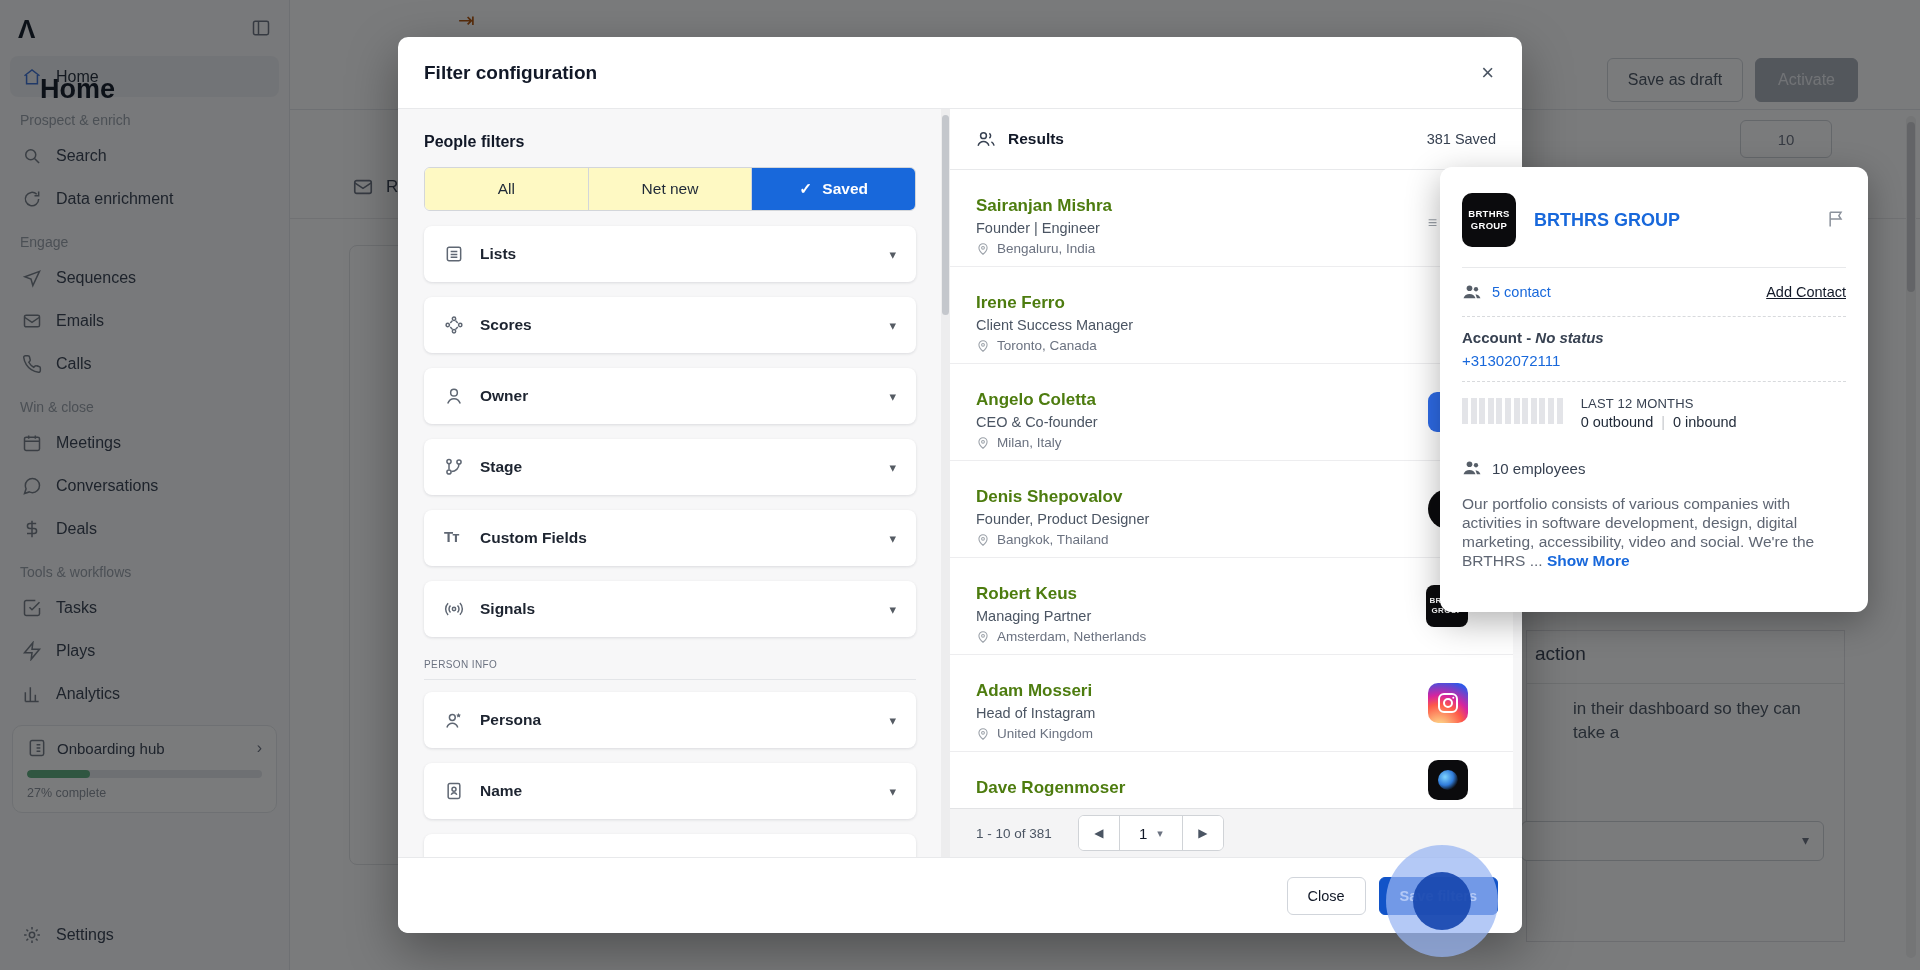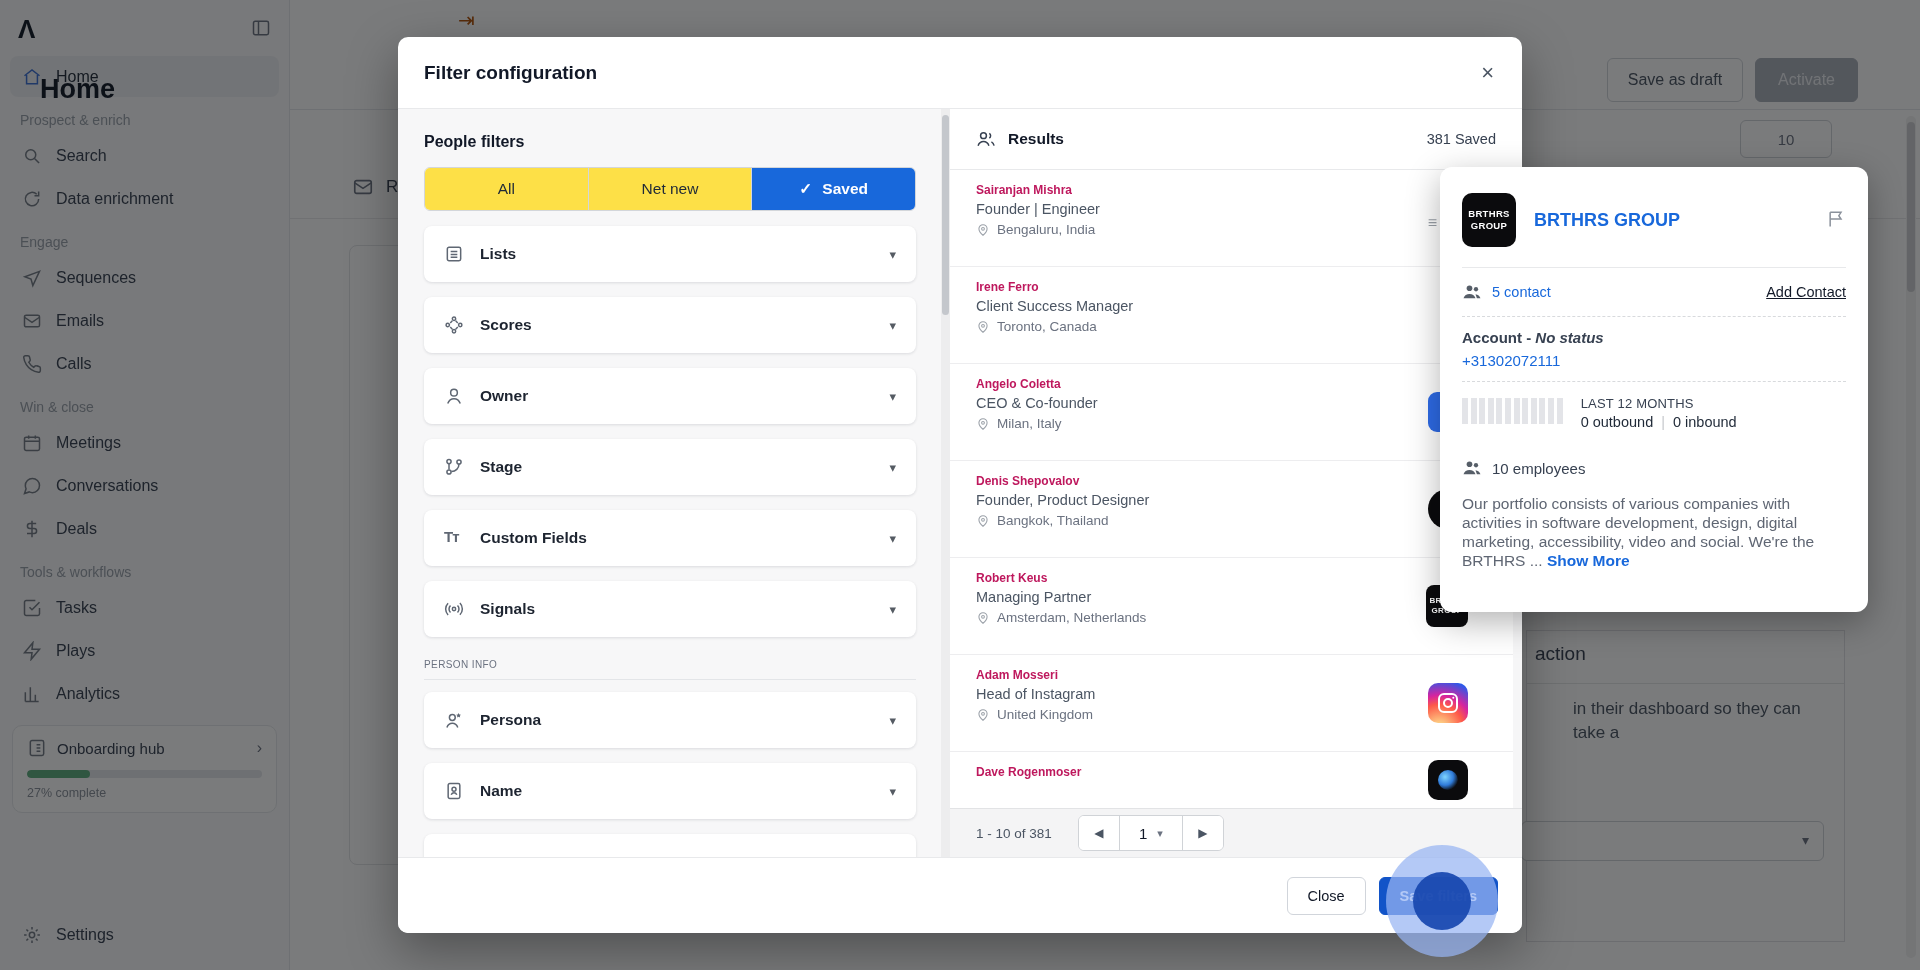--- a/index.html
+++ b/index.html
@@ -65,21 +65,21 @@
     padding:0 28px 0 26px; border-bottom:1px solid #e8e9eb; }
   .modal-title { font-size:19px; font-weight:700; color:#111827; }
   .modal-close { font-size:22px; color:#4b5563; background:none; border:none; cursor:pointer; line-height:1; }
   .modal-body { flex:1; display:flex; min-height:0; position:relative; }
 
   
   .filters-panel { width:552px; flex:0 0 552px; background:#f7f7f8; position:relative; padding:24px 34px 0 26px; overflow:hidden; }
   .filters-heading { font-size:16px; font-weight:700; color:#111827; margin-bottom:16px; }
   .segmented { display:flex; height:44px; background:#fff; border:1px solid #d3d6da; border-radius:6px; overflow:hidden; }
   .segment { flex:1; display:flex; align-items:center; justify-content:center; gap:10px; font-size:15.5px; color:#1f2937;
-    border-right:1px solid #d3d6da; cursor:pointer; background:#fde047; }
+    border-right:1px solid #d3d6da; cursor:pointer; background:#fef9c3; }
   .segment:last-child { border-right:none; }
   .segment.selected { background:#1868db; color:#fff; font-weight:700; }
   .filter-card { margin-top:15px; height:56px; background:#fff; border-radius:8px; box-shadow:0 1px 3px rgba(16,24,40,.12);
     display:flex; align-items:center; padding:0 20px; cursor:pointer; }
   .ficon { width:20px; height:20px; color:#5f6773; flex:0 0 20px; }
   .ficon svg { width:20px; height:20px; display:block; }
   .ficon.txt { font-size:15px; font-weight:700; color:#5f6773; width:22px; letter-spacing:-1px; }
   .filter-label { margin-left:16px; font-size:15.5px; font-weight:600; color:#1d2430; }
   .filter-chev { margin-left:auto; color:#555b63; font-size:13px; }
   .section-label { margin-top:20px; padding-bottom:9px; font-size:10px; letter-spacing:.4px; color:#6b7280;
@@ -89,21 +89,21 @@
 
   
   .results-panel { flex:1; background:#fff; position:relative; display:flex; flex-direction:column; min-width:0; }
   .results-header { height:61px; flex:0 0 61px; display:flex; align-items:center; justify-content:space-between;
     padding:0 26px; border-bottom:1px solid #e8e9eb; }
   .results-title { display:flex; align-items:center; gap:12px; font-size:15.5px; font-weight:700; color:#111827; }
   .results-title svg { width:20px; height:20px; color:#374151; }
   .results-count { font-size:14.5px; color:#374151; }
   .people-list { flex:1; overflow:hidden; position:relative; }
   .person-row { height:97px; padding:13px 70px 0 26px; border-bottom:1px solid #ededef; position:relative; }
-  .person-name { font-size:12px; font-weight:700; color:#be185d; }
+  .person-name { font-size:17px; font-weight:700; color:#4d7c0f;margin-top:13px; }
   .person-title { margin-top:4px; font-size:14.5px; color:#4b5563; }
   .person-loc { margin-top:5px; display:flex; align-items:center; gap:7px; font-size:13.5px; color:#6b7280; }
   .person-loc svg { width:14px; height:14px; color:#9aa0a8; }
   .row-logo { position:absolute; right:54px; top:50%; transform:translateY(-50%); }
   .mini-menu { position:absolute; right:85px; top:44px; color:#9aa0a8; font-size:16px; }
   .logo-blue { width:40px; height:40px; border-radius:9px; background:#2e6be6; }
   .logo-blackcircle { width:40px; height:40px; border-radius:50%; background:#0b0b0d; }
   .logo-brthrs-sm { width:42px; height:42px; border-radius:8px; background:#0b0b0d; color:#fff; display:flex; flex-direction:column;
     align-items:center; justify-content:center; font-size:8px; font-weight:700; letter-spacing:.3px; line-height:1.25; }
   .logo-instagram { width:40px; height:40px; border-radius:10px; display:flex; align-items:center; justify-content:center;

